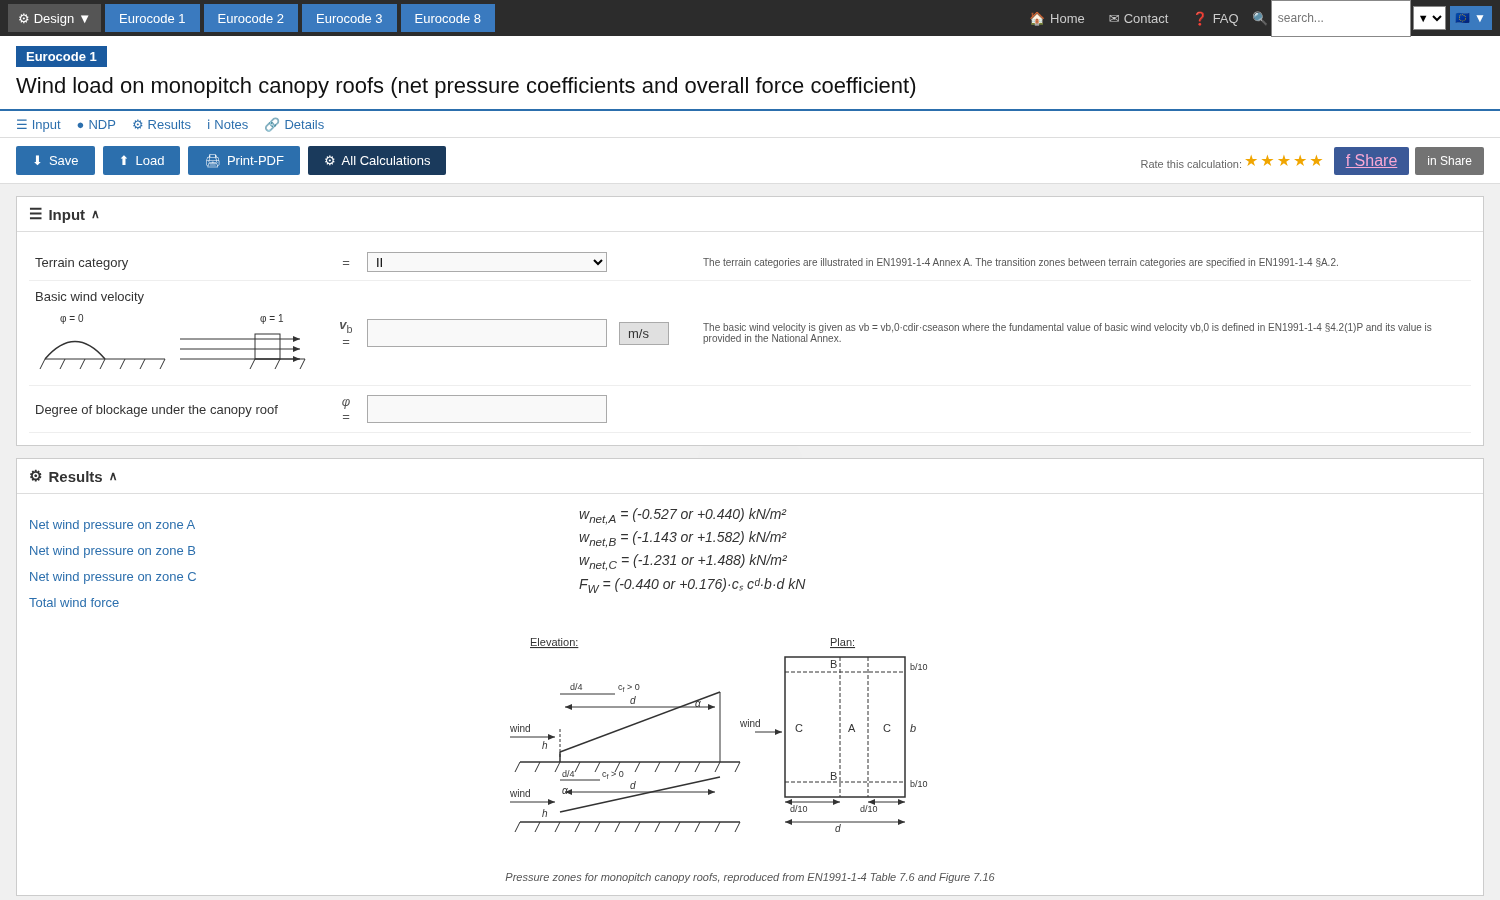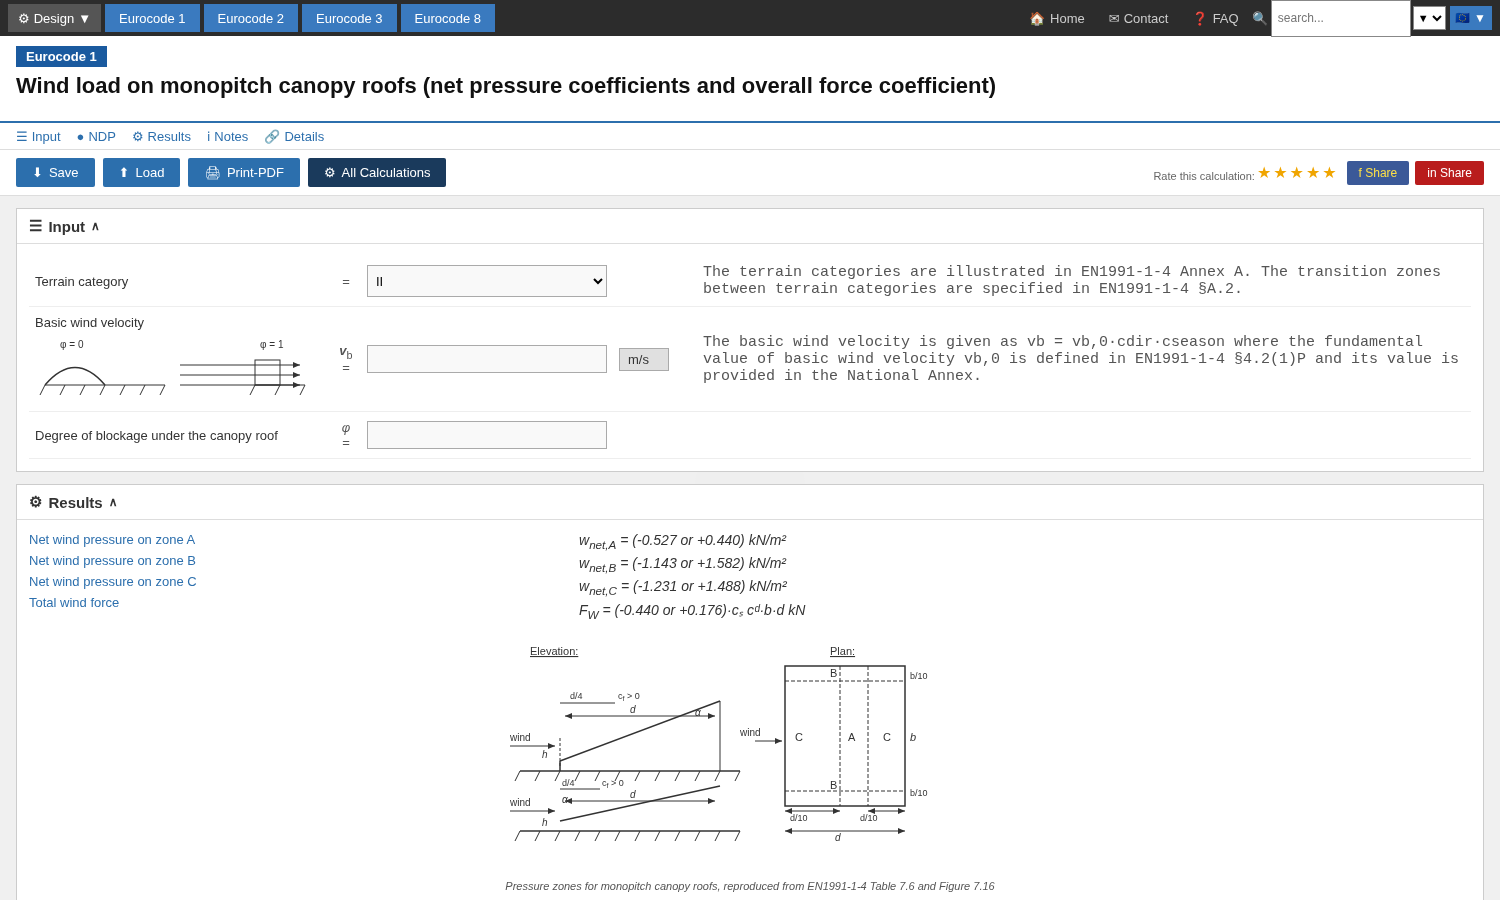--- a/index.html
+++ b/index.html
@@ -84,23 +84,23 @@
       background: #1a5a9f;
       color: #fff;
       font-size: 13px;
       font-weight: bold;
       padding: 3px 10px;
       display: inline-block;
       margin-bottom: 6px;
     }
     .page-title {
       font-size: 22px;
-      font-weight: bold;
+      font-weight: normal;
       color: #111;
-      margin-bottom: 16px;
+      margin-bottom: 4px;
     }
 
     
     .tabs-row {
       background: #fff;
       padding: 4px 16px;
       border-bottom: 1px solid #ddd;
       display: flex;
       align-items: center;
       gap: 16px;
@@ -143,29 +143,30 @@
       flex-direction: row;
       align-items: flex-end;
       font-size: 11px;
       color: #666;
       gap: 2px;
     }
     .stars { color: #f0a500; font-size: 16px; letter-spacing: 2px; }
     .social-btns { display: flex; gap: 6px; }
     .btn-fb {
       background: #3b5998;
-      color: #fde047;
+      color: #f9a8d4;
       border: none;
       padding: 5px 12px;
-      font-size: 12px;
+      font-size: 16px;
       cursor: pointer;
       border-radius: 2px;
+      text-decoration: underline;
     }
     .btn-li {
-      background: #b91c1c;
+      background: #737373;
       color: #fff;
       border: none;
       padding: 5px 12px;
       font-size: 12px;
       cursor: pointer;
       border-radius: 2px;
     }
 
     
     .main-content {
@@ -213,24 +214,24 @@
     .hint-text strong { font-weight: bold; }
 
     
     .input-table { width: 100%; border-collapse: collapse; }
     .input-table tr { border-bottom: 1px solid #eee; }
     .input-table td { padding: 8px 6px; vertical-align: middle; }
     .input-table .label-col { width: 200px; color: #333; }
     .input-table .eq-col { width: 30px; text-align: center; color: #555; }
     .input-table .input-col { }
     .input-table .unit-col { width: 80px; }
-    .input-table .desc-col { font-size: 15px; color: #555; padding-left: 10px; font-family: Liberation Mono, monospace; }
+    .input-table .desc-col { font-size: 10px; color: #555; padding-left: 10px; }
     .select-input {
       width: 240px;
-      height: 32px;
+      height: 20px;
       border: 1px solid #aaa;
       background: #f9f9f9;
       font-size: 13px;
       padding: 0 4px;
     }
     .text-input {
       width: 240px;
       height: 28px;
       border: 1px solid #aaa;
       background: #f9f9f9;
@@ -257,20 +258,21 @@
     
     .results-body { padding: 12px; }
     .results-left { float: left; width: 250px; }
     .results-link {
       display: block;
       color: #2c6fad;
       text-decoration: none;
       font-size: 13px;
       margin-bottom: 6px;
       cursor: pointer;
+      margin-top: 11px;
     }
     .results-right { margin-left: 270px; }
     .formula-line {
       font-size: 14px;
       margin-bottom: 4px;
       font-style: italic;
     }
 
     
     .diagram-container {

